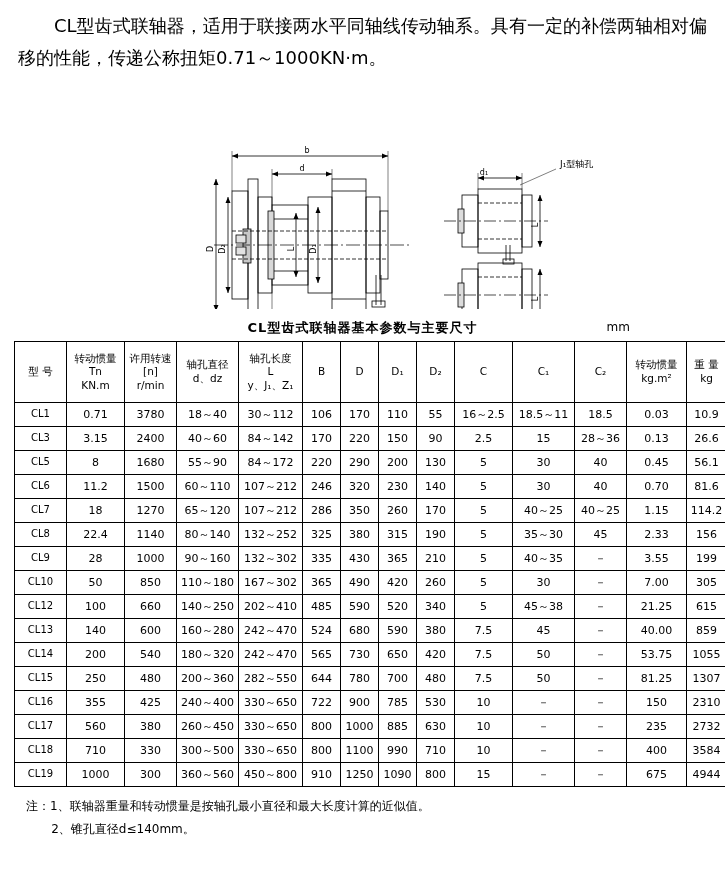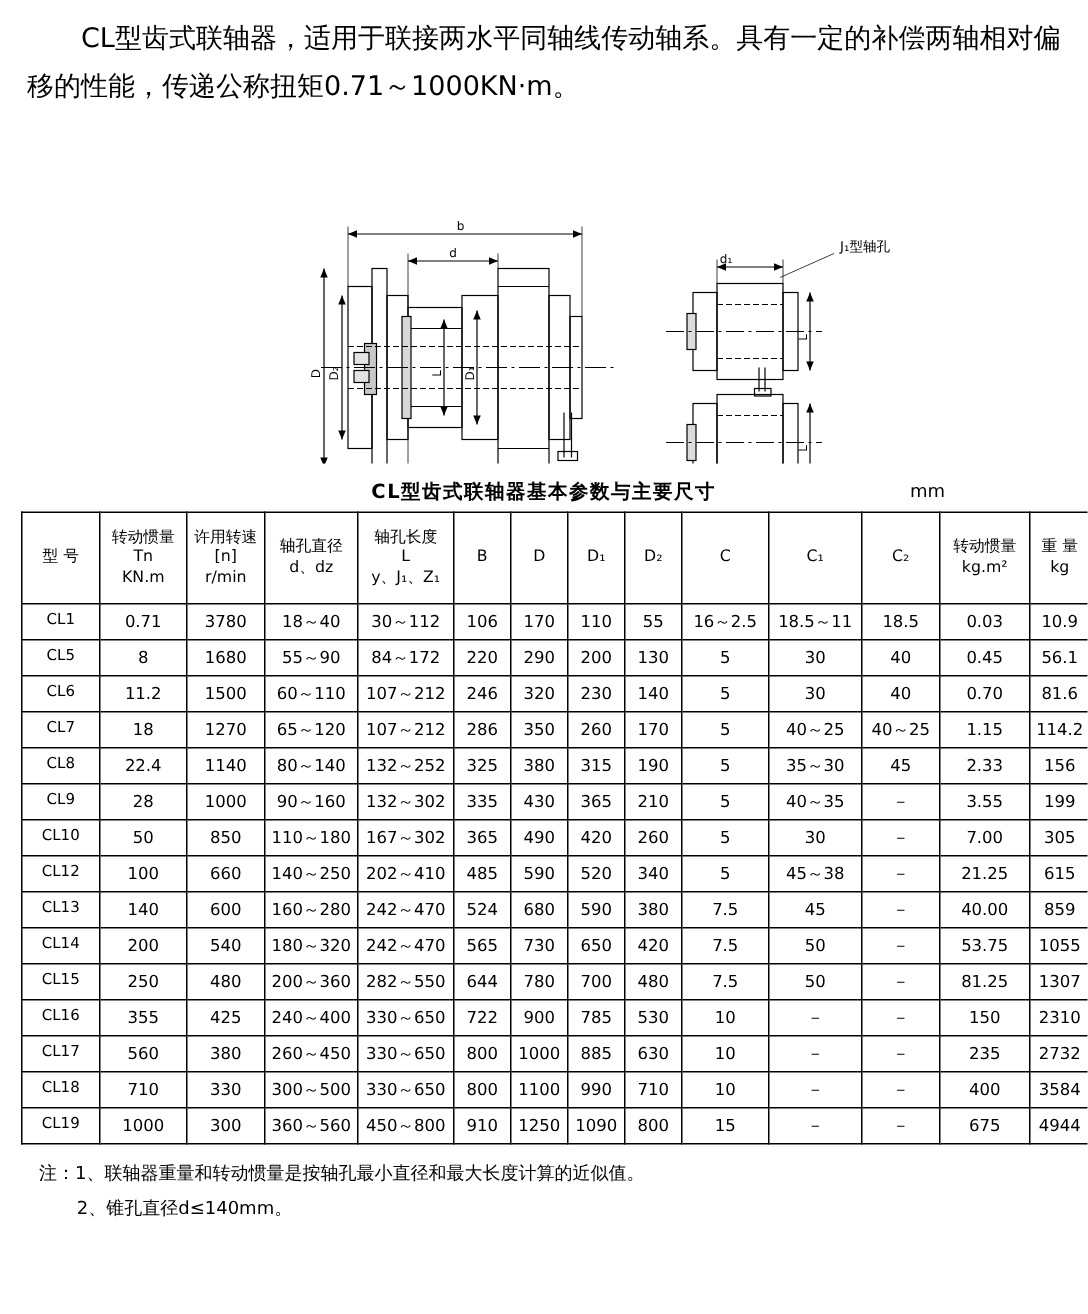--- a/index.html
+++ b/index.html
@@ -327,20 +327,36 @@
           <td>170</td>
           <td>110</td>
           <td>55</td>
           <td>16～2.5</td>
           <td>18.5～11</td>
           <td>18.5</td>
           <td>0.03</td>
           <td>10.9</td>
         </tr>
         <tr>
+          <td>CL3</td>
+          <td>3.15</td>
+          <td>2400</td>
+          <td>40～60</td>
+          <td>84～142</td>
+          <td>170</td>
+          <td>220</td>
+          <td>150</td>
+          <td>90</td>
+          <td>2.5</td>
+          <td>15</td>
+          <td>28～36</td>
+          <td>0.13</td>
+          <td>26.6</td>
+        </tr>
+        <tr>
           <td>CL5</td>
           <td>8</td>
           <td>1680</td>
           <td>55～90</td>
           <td>84～172</td>
           <td>220</td>
           <td>290</td>
           <td>200</td>
           <td>130</td>
           <td>5</td>

